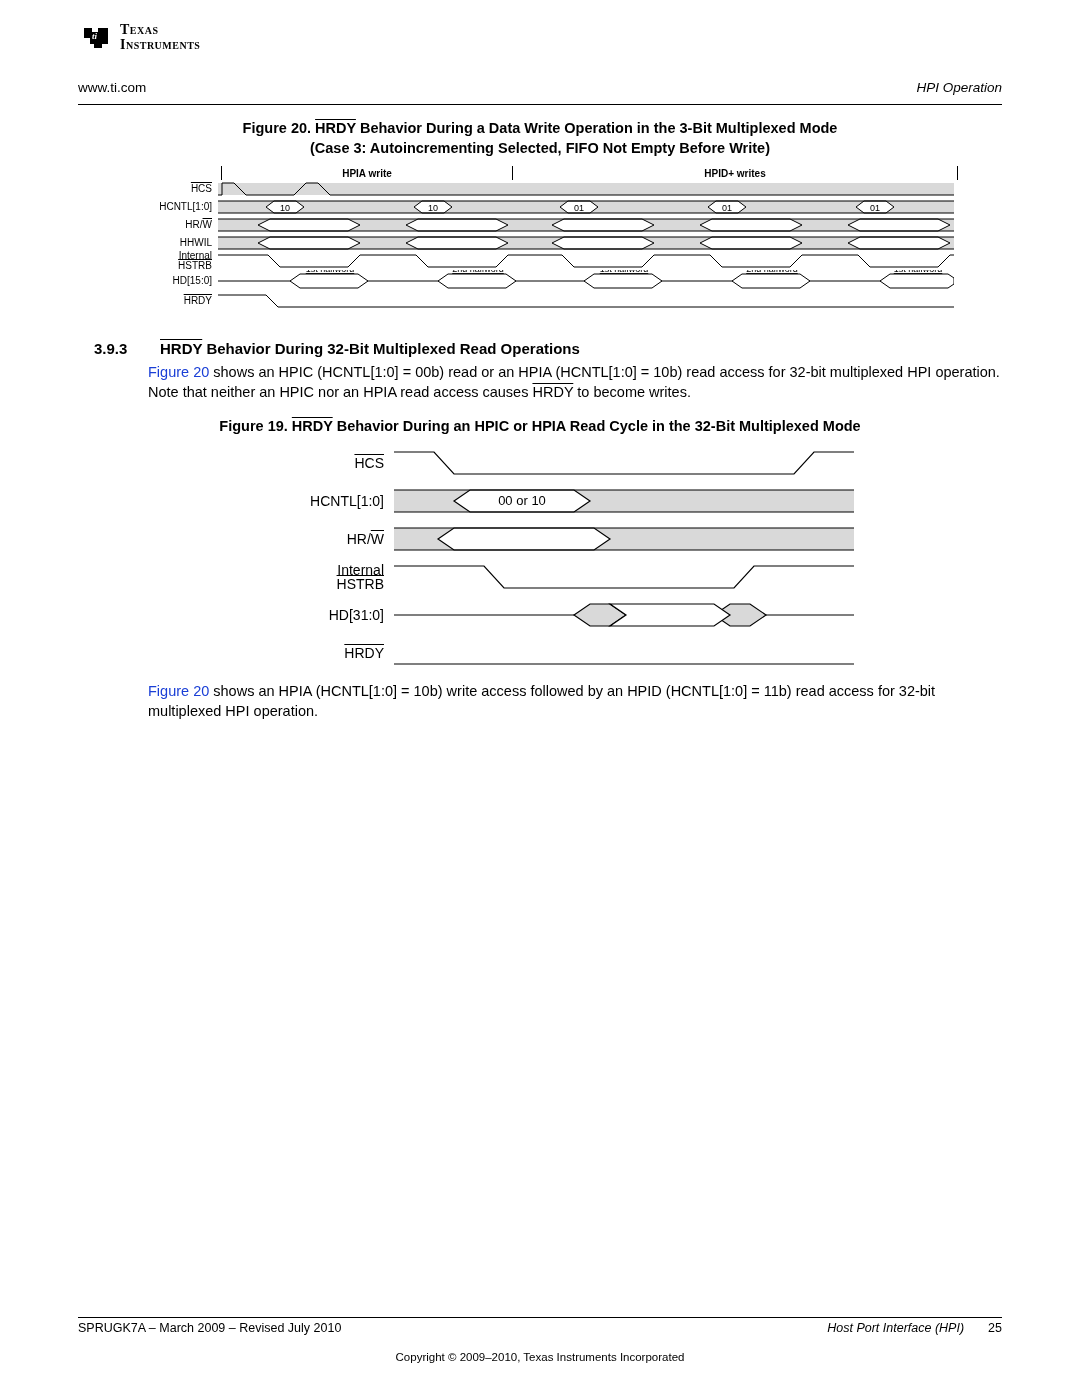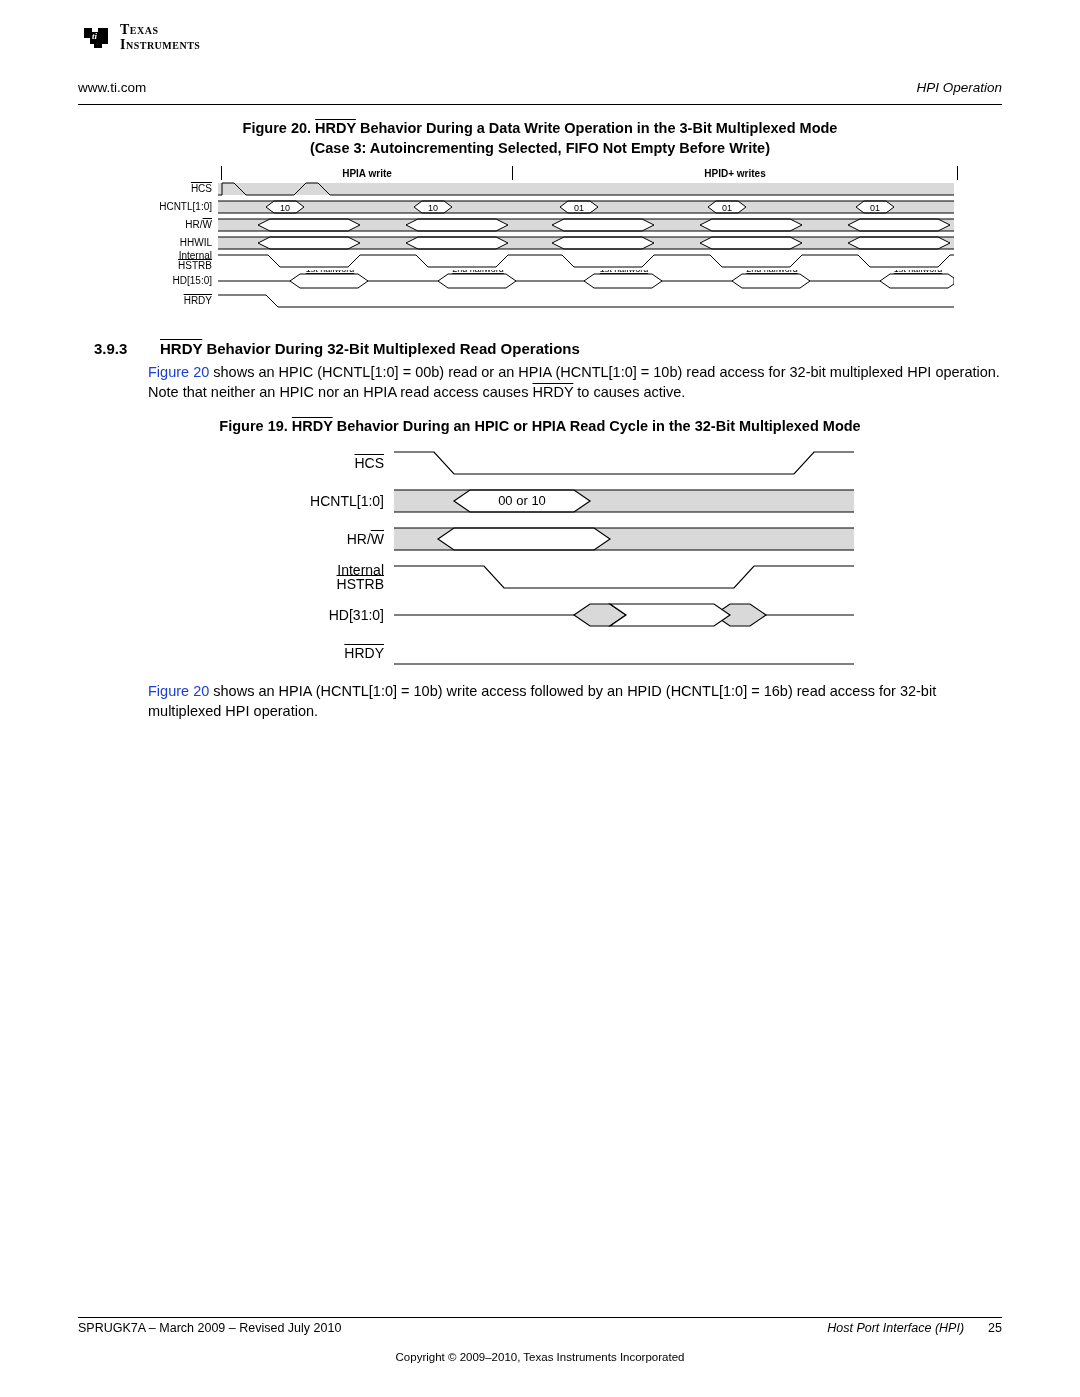--- a/index.html
+++ b/index.html
@@ -208,21 +208,21 @@
       </svg>
     </div>
   </div>
 
   <div class="section-heading">
     <span class="num">3.9.3</span>
     <span><span class="overline">HRDY</span><span> Behavior During 32-Bit Multiplexed Read Operations</span></span>
   </div>
 
   <div class="body-text">
-    <span class="link">Figure 20</span><span> shows an HPIC (HCNTL[1:0] = 00b) read or an HPIA (HCNTL[1:0] = 10b) read access for 32-bit multiplexed HPI operation. Note that neither an HPIC nor an HPIA read access causes </span><span class="overline">HRDY</span><span> to causes active.</span>
+    <span class="link">Figure 20</span><span> shows an HPIC (HCNTL[1:0] = 00b) read or an HPIA (HCNTL[1:0] = 10b) read access for 32-bit multiplexed HPI operation. Note that neither an HPIC nor an HPIA read access causes </span><span class="overline">HRDY</span><span> to become writes.</span>
   </div>
 
   <div class="fig-title2">
     <span>Figure 19. </span><span class="overline">HRDY</span><span> Behavior During an HPIC or HPIA Read Cycle in the 32-Bit Multiplexed Mode</span>
   </div>
 
   <div class="diagram2">
 
     <div class="d2row">
       <div class="d2label"><span class="overline">HCS</span></div>
@@ -271,21 +271,21 @@
 
     <div class="d2row">
       <div class="d2label"><span class="overline">HRDY</span></div>
       <svg width="460" height="30">
         <line x1="0" y1="26" x2="460" y2="26" stroke="#000" stroke-width="1.2"></line>
       </svg>
     </div>
   </div>
 
   <div class="body-text" style="margin-top:10px">
-    <span class="link">Figure 20</span><span> shows an HPIA (HCNTL[1:0] = 10b) write access followed by an HPID (HCNTL[1:0] = 16b) read access for 32-bit multiplexed HPI operation.</span>
+    <span class="link">Figure 20</span><span> shows an HPIA (HCNTL[1:0] = 10b) write access followed by an HPID (HCNTL[1:0] = 11b) read access for 32-bit multiplexed HPI operation.</span>
   </div>
 
   <div class="footer-line-wrap">
     <div class="footer-line"></div>
     <div class="footer-row">
       <span>SPRUGK7A – March 2009 – Revised July 2010</span>
       <span class="r">
         <span style="font-style:italic">Host Port Interface (HPI)</span>
         <span class="pn">25</span>
       </span>

